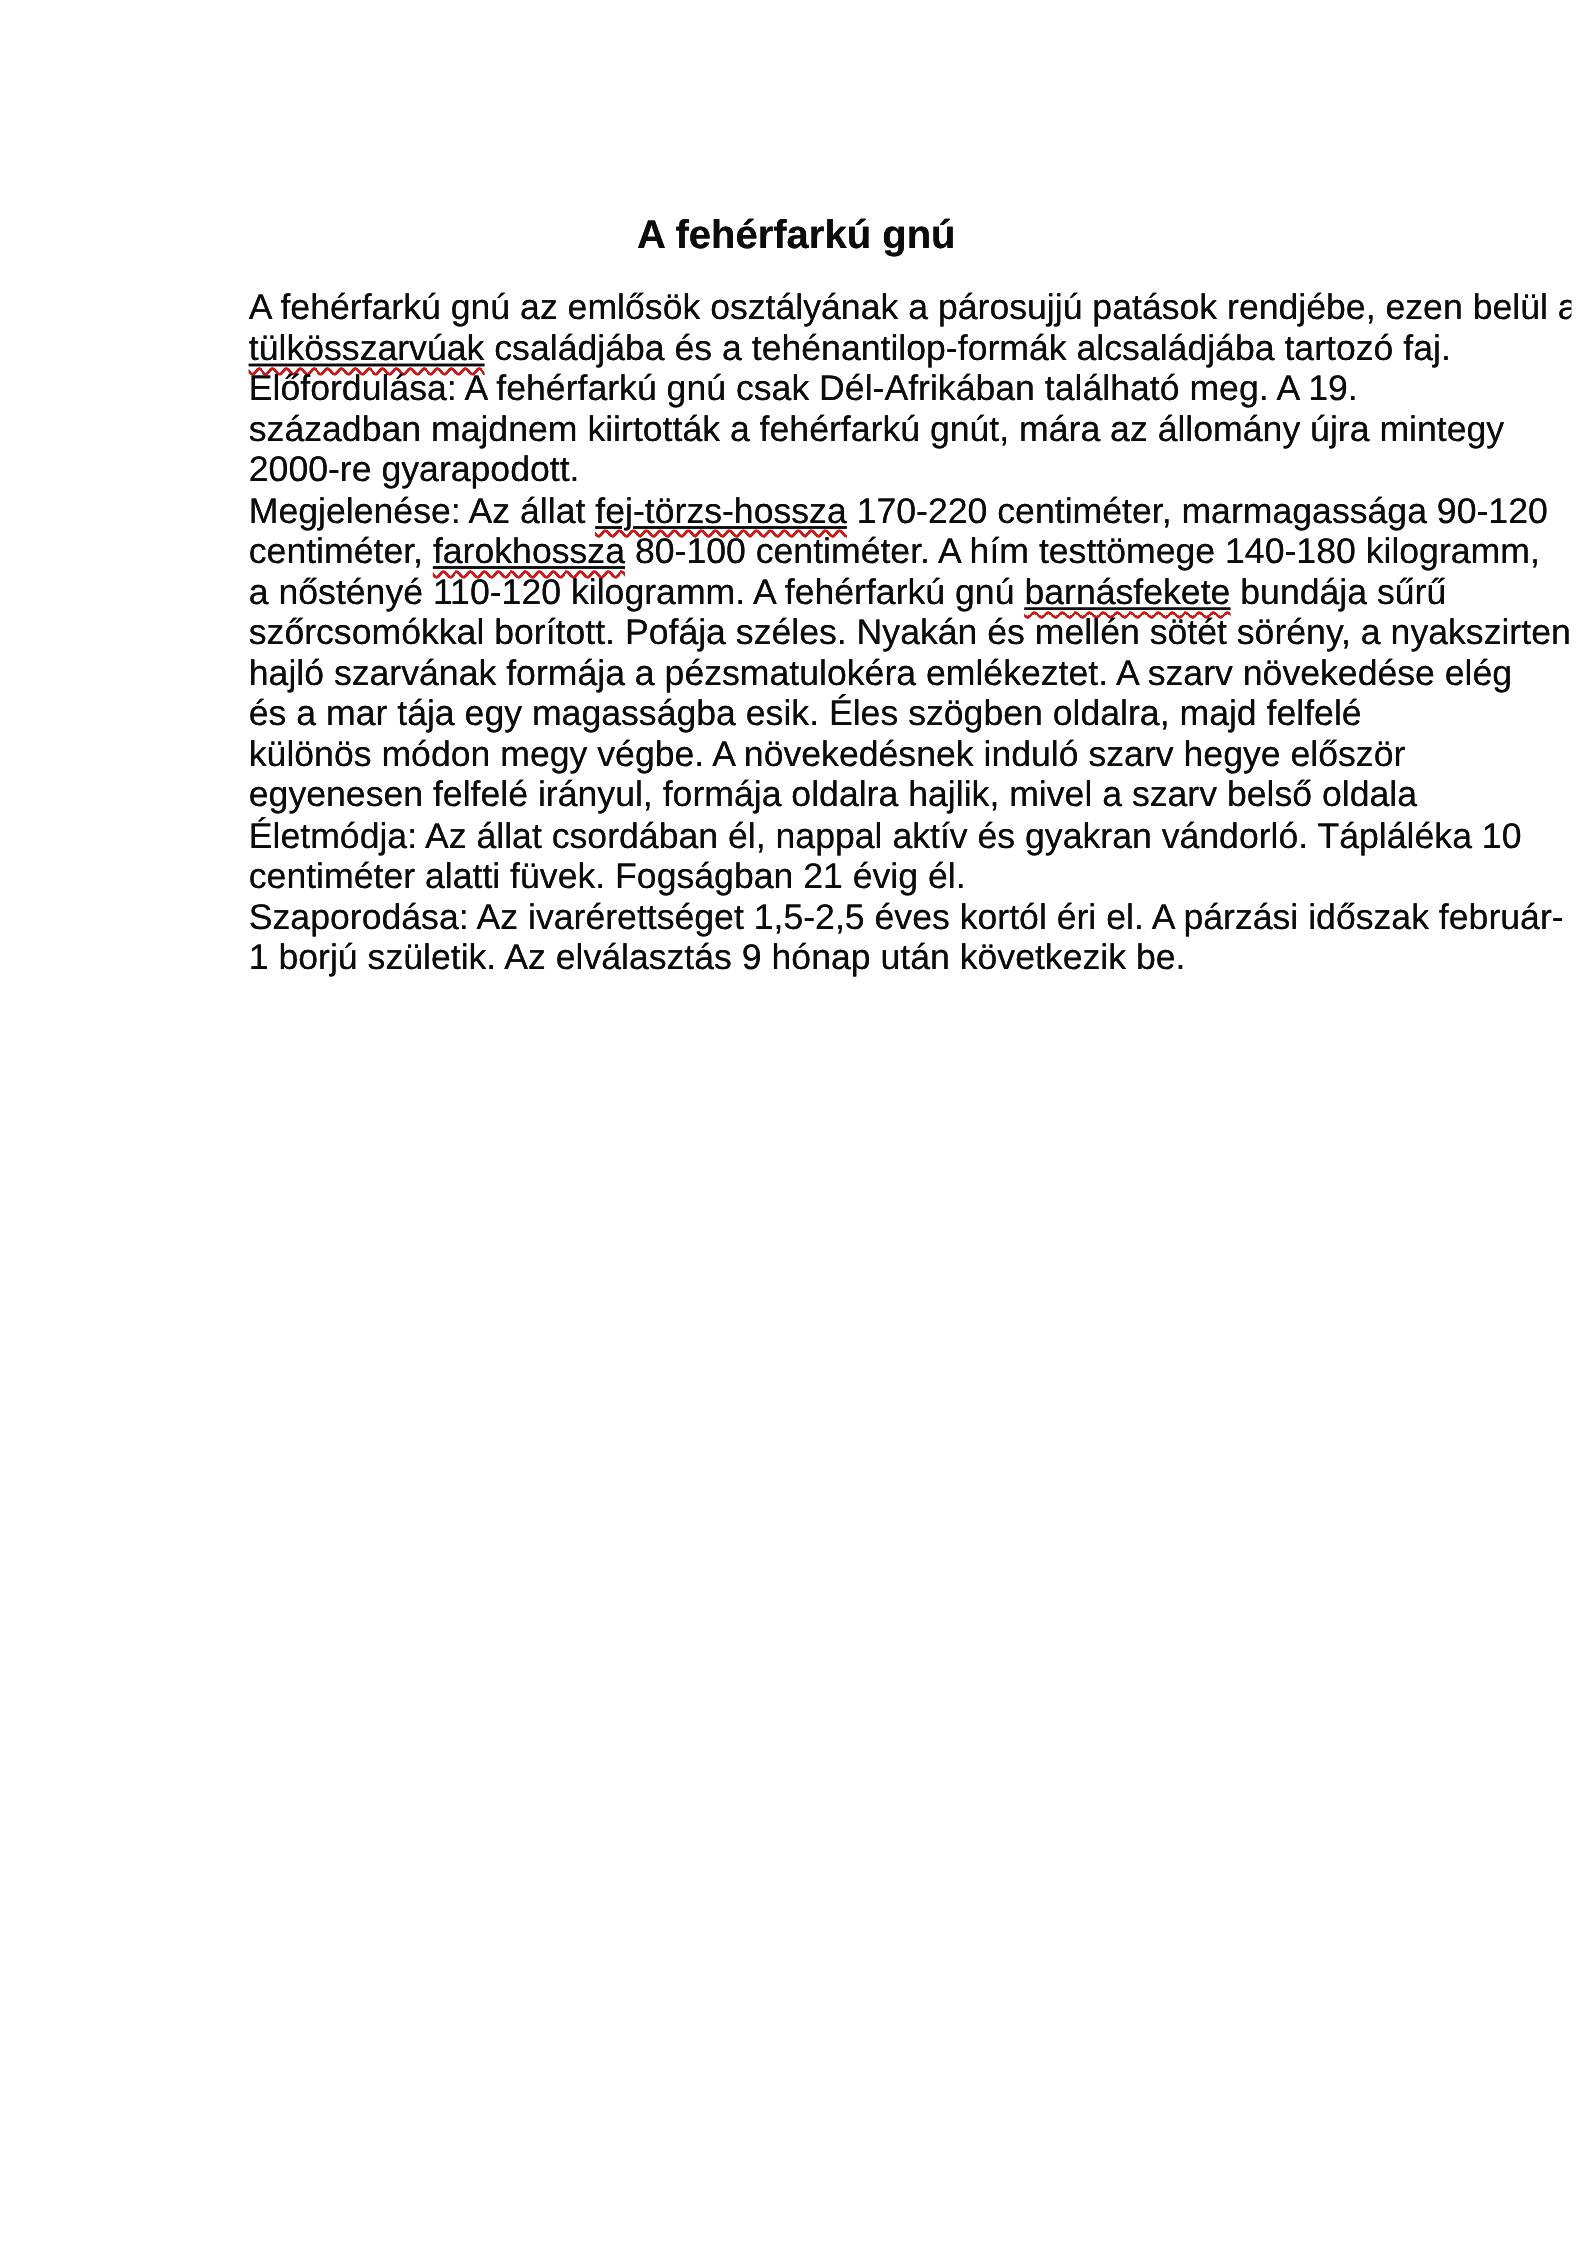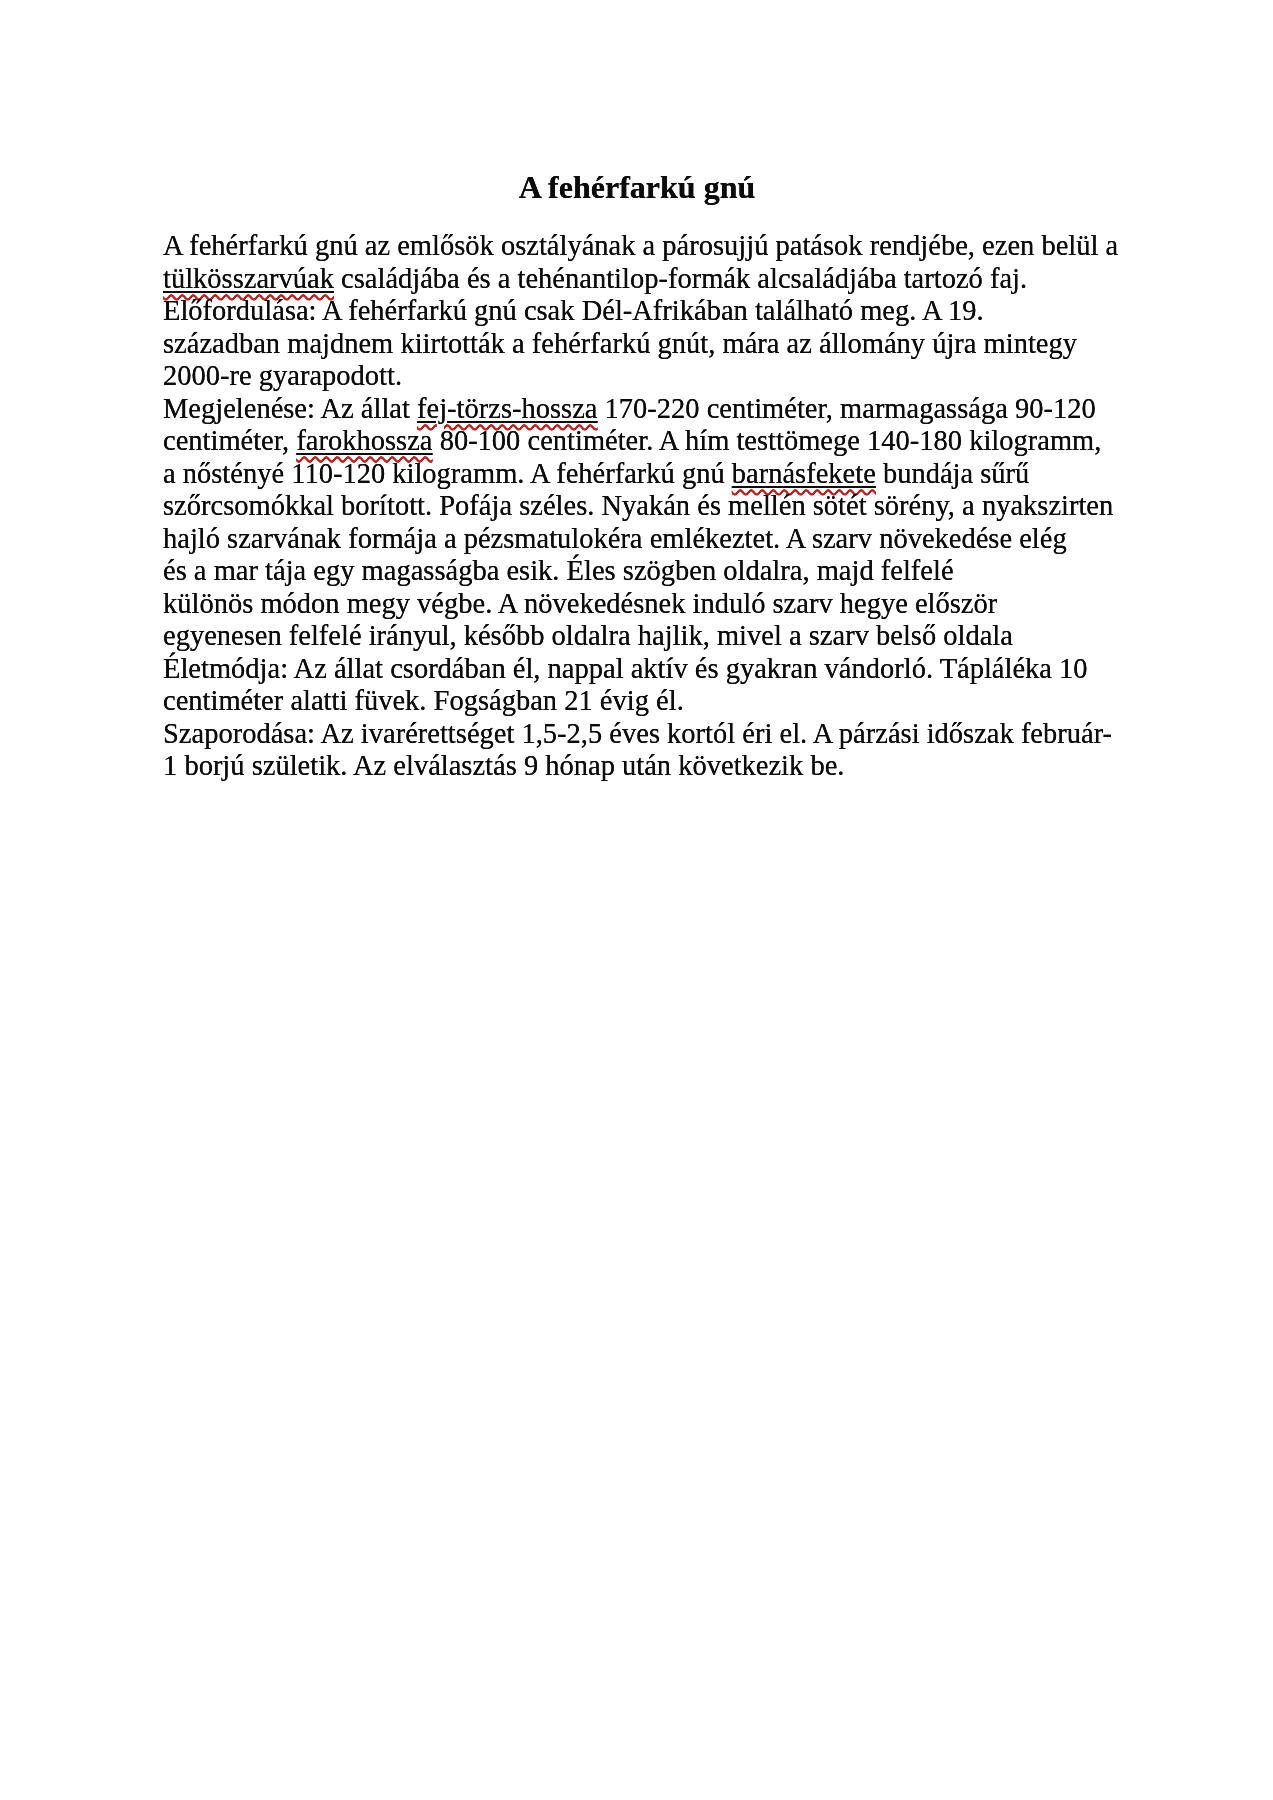--- a/index.html
+++ b/index.html
@@ -6,39 +6,40 @@
     margin: 0;
     padding: 0;
     background: #ffffff;
   }
   .page {
     position: relative;
     width: 1257px;
     height: 1800px;
     background: #ffffff;
     overflow: hidden;
-    font-family: Liberation Serif, serif;
+    font-family: Liberation Sans, sans-serif;
   }
   .content {
     position: absolute;
     left: 163px;
     top: 167px;
     width: 948px;
   }
   .title {
     margin: 0;
     font-size: 32px;
     line-height: 40px;
     font-weight: 700;
     text-align: center;
     color: var(--text-color, #0c0c0c);
     text-shadow: 0 0 0.5px currentColor;
   }
   .body-lines {
     margin-top: 23px;
+    margin-left: 36px;
   }
   .line {
     font-size: 28.5px;
     line-height: 32.5px;
     white-space: pre;
     color: var(--text-color, #0c0c0c);
     text-shadow: 0 0 0.4px currentColor;
   }
   
   .misspelled {
@@ -69,20 +70,20 @@
         <div class="line"><span>Előfordulása: A fehérfarkú gnú csak Dél-Afrikában található meg. A 19.</span></div>
         <div class="line"><span>században majdnem kiirtották a fehérfarkú gnút, mára az állomány újra mintegy</span></div>
         <div class="line"><span>2000-re gyarapodott.</span></div>
         <div class="line"><span>Megjelenése: Az állat </span><span class="misspelled"><span class="underlined">fej-törzs-hossza</span></span><span> 170-220 centiméter, marmagassága 90-120</span></div>
         <div class="line"><span>centiméter, </span><span class="misspelled"><span class="underlined">farokhossza</span></span><span> 80-100 centiméter. A hím testtömege 140-180 kilogramm,</span></div>
         <div class="line"><span>a nőstényé 110-120 kilogramm. A fehérfarkú gnú </span><span class="misspelled"><span class="underlined">barnásfekete</span></span><span> bundája sűrű</span></div>
         <div class="line"><span>szőrcsomókkal borított. Pofája széles. Nyakán és mellén sötét sörény, a nyakszirten</span></div>
         <div class="line"><span>hajló szarvának formája a pézsmatulokéra emlékeztet. A szarv növekedése elég</span></div>
         <div class="line"><span>és a mar tája egy magasságba esik. Éles szögben oldalra, majd felfelé</span></div>
         <div class="line"><span>különös módon megy végbe. A növekedésnek induló szarv hegye először</span></div>
-        <div class="line"><span>egyenesen felfelé irányul, később oldalra hajlik, mivel a szarv belső oldala</span></div>
+        <div class="line"><span>egyenesen felfelé irányul, formája oldalra hajlik, mivel a szarv belső oldala</span></div>
         <div class="line"><span>Életmódja: Az állat csordában él, nappal aktív és gyakran vándorló. Tápláléka 10</span></div>
         <div class="line"><span>centiméter alatti füvek. Fogságban 21 évig él.</span></div>
         <div class="line"><span>Szaporodása: Az ivarérettséget 1,5-2,5 éves kortól éri el. A párzási időszak február-</span></div>
         <div class="line"><span>1 borjú születik. Az elválasztás 9 hónap után következik be.</span></div>
       </div>
   </div>
 </div>
 
 </body></html>

